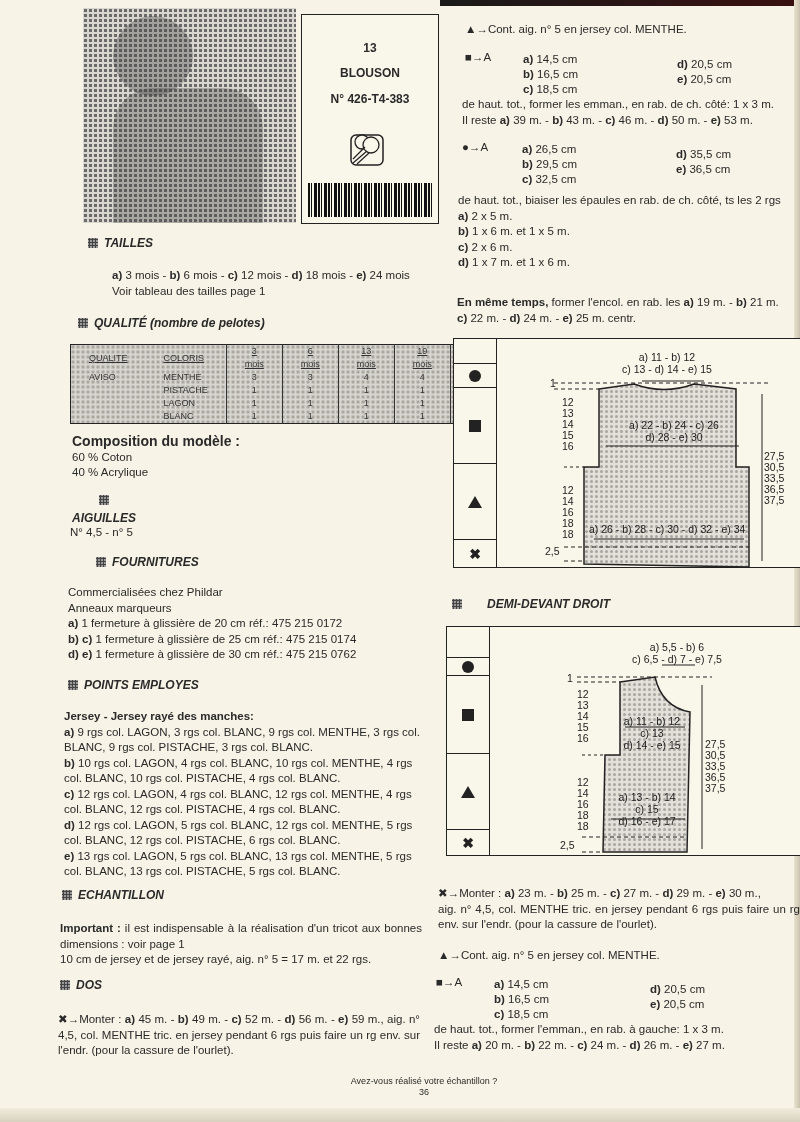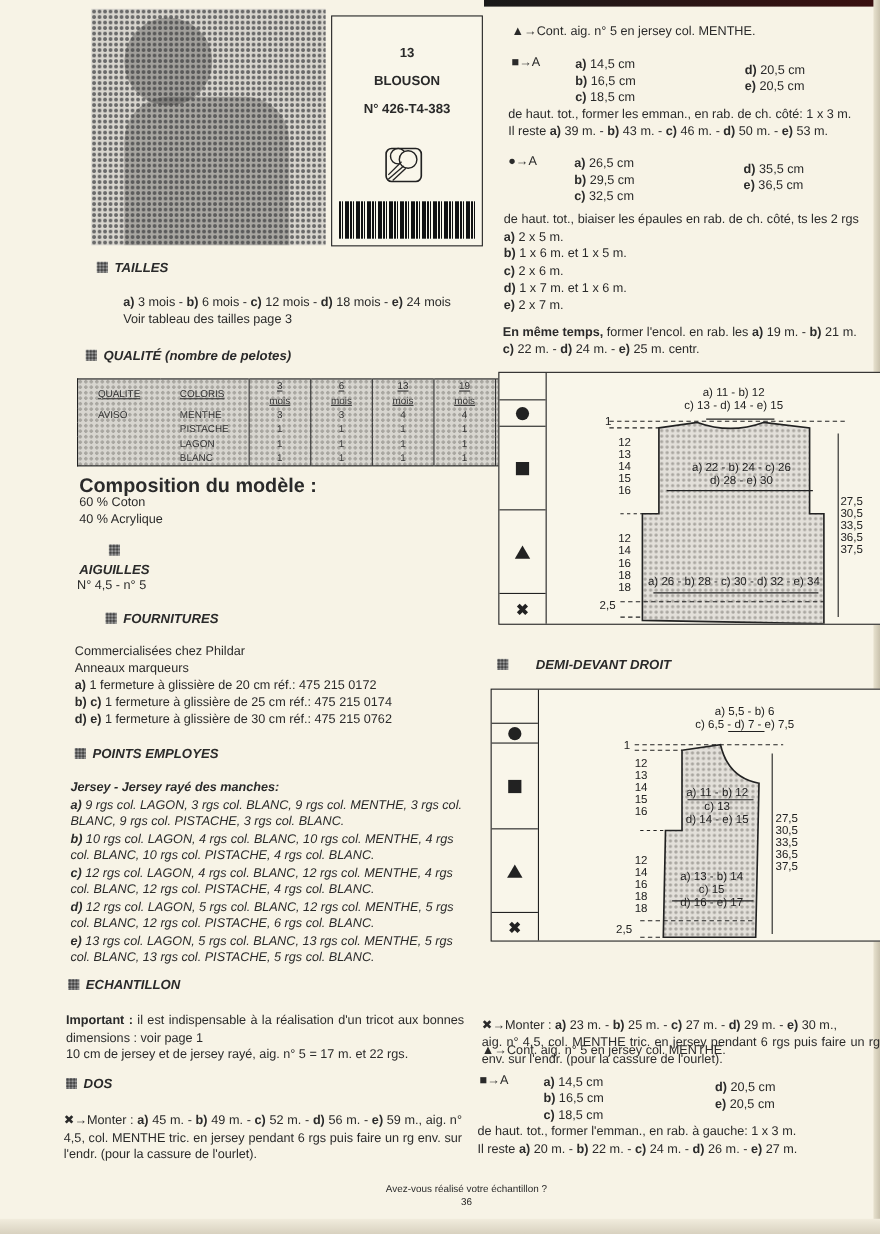--- a/index.html
+++ b/index.html
@@ -94,21 +94,21 @@
 </div>
 
 <div class="abs sec-head" style="left:88px;top:236px;">
   <span class="sec-icon"></span>
   <span>TAILLES</span>
 </div>
 <div class="abs txt" style="left:92px;top:268px;width:370px;margin-left:20px;">
   <div>
     <b>a)</b><span> 3 mois - </span><b>b)</b><span> 6 mois - </span><b>c)</b><span> 12 mois - </span><b>d)</b><span> 18 mois - </span><b>e)</b><span> 24 mois</span>
   </div>
-  <div>Voir tableau des tailles page 3</div>
+  <div>Voir tableau des tailles page 1</div>
 </div>
 
 <div class="abs sec-head" style="left:78px;top:316px;">
   <span class="sec-icon"></span>
   <span>QUALITÉ (nombre de pelotes)</span>
 </div>
 
 <table class="abs qual" style="left:70px;top:344px;width:366px;">
   <tbody>
       <tr>
@@ -153,21 +153,21 @@
     <td class="c">1</td>
     <td class="c">1</td>
     <td class="c">1</td>
     <td class="c">1</td>
     <td class="c">1</td>
   </tr>
 </tbody>
   </table>
 
 <div class="abs txt" style="left:72px;top:434px;">
-  <div style="font-weight:bold;font-size:18px;">Composition du modèle :</div>
+  <div style="font-weight:bold;font-size:14px;">Composition du modèle :</div>
   <div>60 % Coton</div>
   <div>40 % Acrylique</div>
 </div>
 
 <div class="abs sec-head" style="left:72px;top:495px;flex-direction:column;">
   <span class="sec-icon"></span>
   <span>AIGUILLES</span>
 </div>
 <div class="abs txt" style="left:70px;top:525px;">N° 4,5 - n° 5</div>
 
@@ -180,21 +180,21 @@
   <div>Anneaux marqueurs</div>
   <div><b>a)</b><span> 1 fermeture à glissière de 20 cm réf.: 475 215 0172</span></div>
   <div><b>b) c)</b><span> 1 fermeture à glissière de 25 cm réf.: 475 215 0174</span></div>
   <div><b>d) e)</b><span> 1 fermeture à glissière de 30 cm réf.: 475 215 0762</span></div>
 </div>
 
 <div class="abs sec-head" style="left:68px;top:678px;">
   <span class="sec-icon"></span>
   <span>POINTS EMPLOYES</span>
 </div>
-<div class="abs txt" style="left:64px;top:709px;width:366px;font-style:italic;">
+<div class="abs txt" style="left:64px;top:709px;width:366px;">
   <div style="font-weight:bold;">Jersey - Jersey rayé des manches:</div>
   <div><b>a)</b><span> 9 rgs col. LAGON, 3 rgs col. BLANC, 9 rgs col. MENTHE, 3 rgs col. BLANC, 9 rgs col. PISTACHE, 3 rgs col. BLANC.</span></div>
   <div><b>b)</b><span> 10 rgs col. LAGON, 4 rgs col. BLANC, 10 rgs col. MENTHE, 4 rgs col. BLANC, 10 rgs col. PISTACHE, 4 rgs col. BLANC.</span></div>
   <div><b>c)</b><span> 12 rgs col. LAGON, 4 rgs col. BLANC, 12 rgs col. MENTHE, 4 rgs col. BLANC, 12 rgs col. PISTACHE, 4 rgs col. BLANC.</span></div>
   <div><b>d)</b><span> 12 rgs col. LAGON, 5 rgs col. BLANC, 12 rgs col. MENTHE, 5 rgs col. BLANC, 12 rgs col. PISTACHE, 6 rgs col. BLANC.</span></div>
   <div><b>e)</b><span> 13 rgs col. LAGON, 5 rgs col. BLANC, 13 rgs col. MENTHE, 5 rgs col. BLANC, 13 rgs col. PISTACHE, 5 rgs col. BLANC.</span></div>
 </div>
 
 <div class="abs sec-head" style="left:62px;top:888px;justify-content:flex-end;">
   <span class="sec-icon"></span>
@@ -239,21 +239,20 @@
 <div class="abs txt" style="left:676px;top:147px;line-height:15px;">
   <div><b>d)</b><span> 35,5 cm</span></div>
   <div><b>e)</b><span> 36,5 cm</span></div>
 </div>
 <div class="abs txt" style="left:458px;top:193px;white-space:nowrap;">
   <div>de haut. tot., biaiser les épaules en rab. de ch. côté, ts les 2 rgs</div>
   <div><b>a)</b><span> 2 x 5 m.</span></div>
   <div><b>b)</b><span> 1 x 6 m. et 1 x 5 m.</span></div>
   <div><b>c)</b><span> 2 x 6 m.</span></div>
   <div><b>d)</b><span> 1 x 7 m. et 1 x 6 m.</span></div>
-  <div><b>e)</b><span> 2 x 7 m.</span></div>
 </div>
 <div class="abs txt" style="left:457px;top:295px;white-space:nowrap;">
   <div><b>En même temps,</b><span> former l'encol. en rab. les </span><b>a)</b><span> 19 m. - </span><b>b)</b><span> 21 m.</span></div>
   <div><b>c)</b><span> 22 m. - </span><b>d)</b><span> 24 m. - </span><b>e)</b><span> 25 m. centr.</span></div>
 </div>
 
 <div class="abs diagram" style="left:453px;top:338px;width:360px;height:228px;">
   <div class="diag-legend">
     <div class="cell" style="top:24px;height:24px;">
         <span class="sym-circle"></span>
@@ -390,21 +389,21 @@
   <div class="dlabel" style="left:113px;top:212px;">2,5</div>
   <div class="rownums" style="left:246px;top:112px;text-align:left;">
     <div>27,5</div>
     <div>30,5</div>
     <div>33,5</div>
     <div>36,5</div>
     <div>37,5</div>
   </div>
 </div>
 
-<div class="abs txt" style="left:438px;top:886px;width:362px;text-align:justify;margin-top:39px;">
+<div class="abs txt" style="left:438px;top:886px;width:362px;text-align:justify;">
   <div style="white-space:nowrap;"><span>✖→Monter : </span><b>a)</b><span> 23 m. - </span><b>b)</b><span> 25 m. - </span><b>c)</b><span> 27 m. - </span><b>d)</b><span> 29 m. - </span><b>e)</b><span> 30 m.,</span></div>
   <div>aig. n° 4,5, col. MENTHE tric. en jersey pendant 6 rgs puis faire un rg env. sur l'endr. (pour la cassure de l'ourlet).</div>
 </div>
 <div class="abs txt" style="left:438px;top:948px;">▲→Cont. aig. n° 5 en jersey col. MENTHE.</div>
 <div class="abs txt" style="left:436px;top:975px;">■→A</div>
 <div class="abs txt" style="left:494px;top:977px;line-height:15px;">
   <div><b>a)</b><span> 14,5 cm</span></div>
   <div><b>b)</b><span> 16,5 cm</span></div>
   <div><b>c)</b><span> 18,5 cm</span></div>
 </div>

